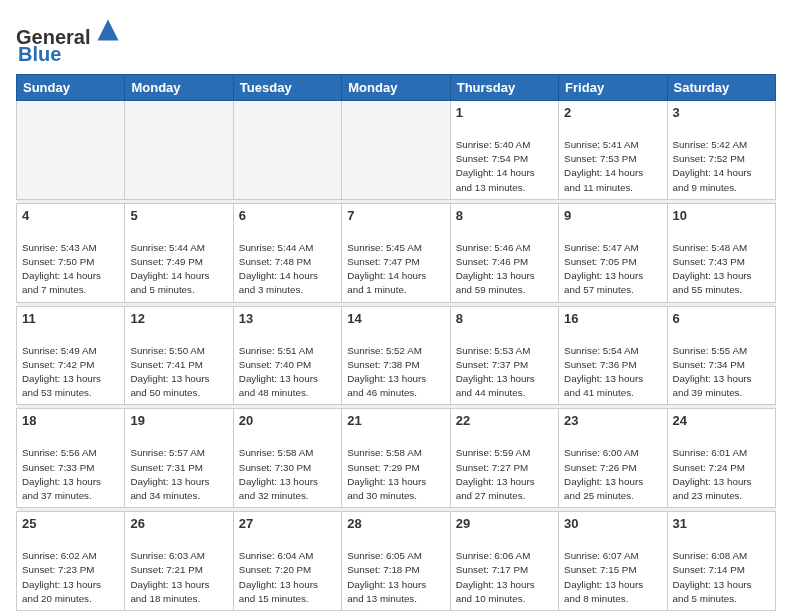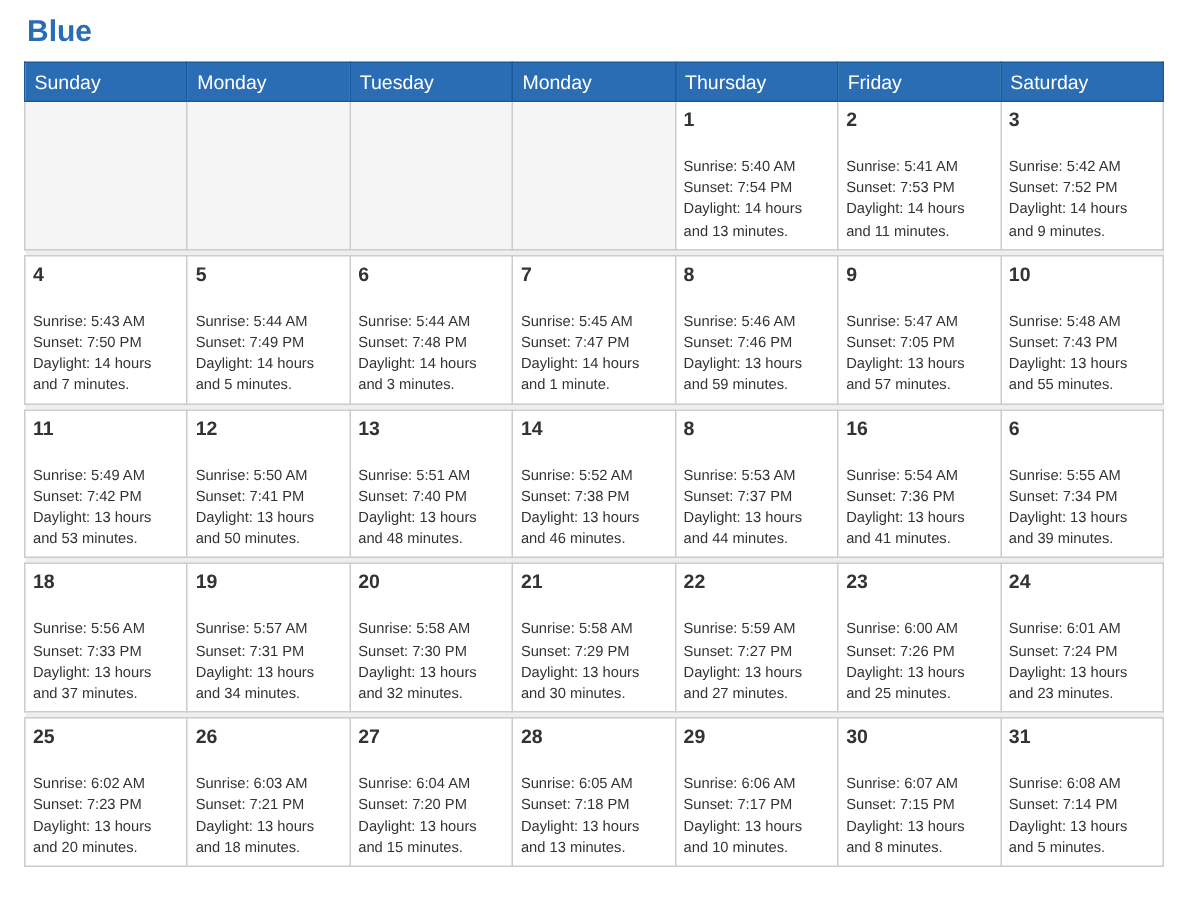--- a/index.html
+++ b/index.html
@@ -47,21 +47,21 @@
       width: 100%;
       border-collapse: collapse;
       font-size: 10.5px;
     }
     .calendar th {
       background: #2a6db5;
       color: #fff;
       text-align: left;
       padding: 5px 6px;
       font-size: 13px;
-      font-weight: normal;
+      font-weight: bold;
       border: 1px solid #1a5a9a;
     }
     .calendar td {
       border: 1px solid #ccc;
       vertical-align: top;
       padding: 4px 5px;
       width: 108px;
       min-height: 80px;
       height: 80px;
       background: #fff;
@@ -86,20 +86,27 @@
       background: #eee;
       border: none;
       padding: 0;
     }
   </style>
 </head>
 <body>
 
 <div class="header-area">
   <div class="logo">
+    <div class="logo-line">
+      <div>
+        <span style="font-size:20px;font-weight:bold;color:#333;">General</span><svg class="logo-icon" viewBox="0 0 32 32">
+            <polygon points="16,4 28,28 4,28" fill="#2a6db5"></polygon>
+          </svg>
+      </div>
+    </div>
     <div style="font-size:20px;font-weight:bold;color:#2a6db5;margin-top:-6px;margin-left:2px;">Blue</div>
   </div>
   <div class="title-area">
     <div class="month-title"></div>
     <div class="subtitle"></div>
   </div>
 </div>
 
 <table class="calendar">
   <thead>

